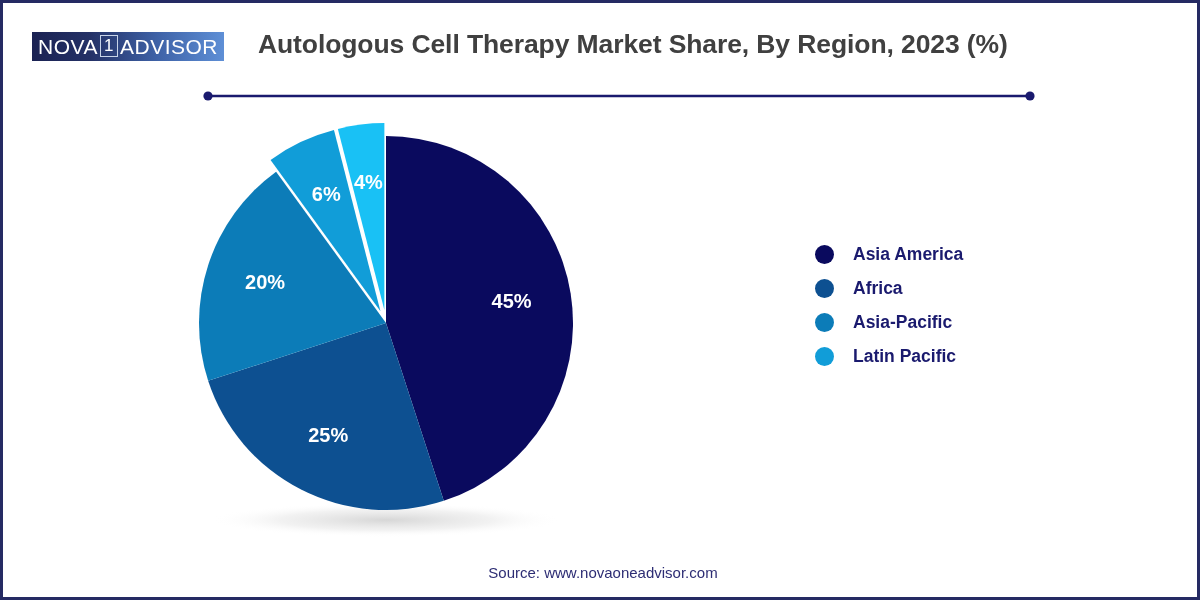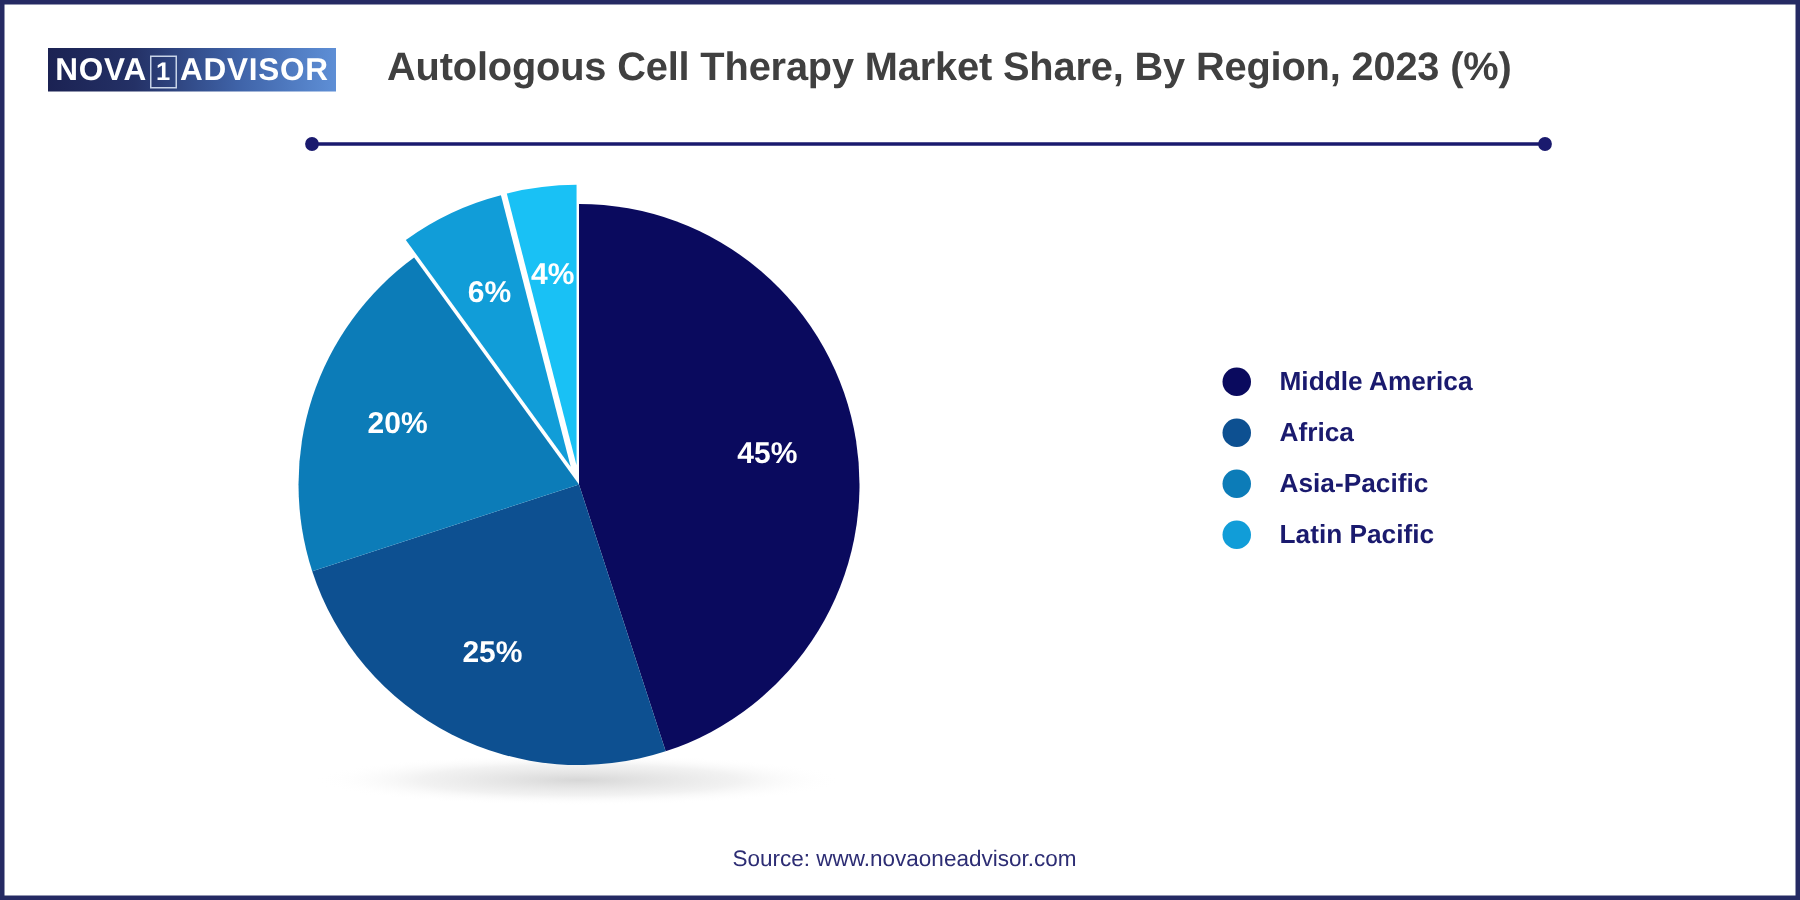--- a/index.html
+++ b/index.html
@@ -18,22 +18,22 @@
 
   
   #logo {
     position:absolute; left:29px; top:29px;
     width:192px; height:29px;
     background:linear-gradient(to right,#1b2253 0%,#243166 30%,#3f63a8 66%,#5e8fd6 100%);
     display:flex; align-items:center; justify-content:center;
   }
   #logo .lg-txt {
     font-size:21px; letter-spacing:.5px; color:#ffffff;
-    font-family:"Liberation Sans", sans-serif; font-weight:700;
-    display:flex; align-items:flex-end; white-space:nowrap;
+    font-family:"Liberation Sans", sans-serif; font-weight:400;
+    display:flex; align-items:flex-start; white-space:nowrap;
   }
   #logo .lg-one {
     border:1.5px solid #c8d4e8; margin:0 2px;
     padding:0 3px; line-height:20px; font-size:17px;
   }
 
   #chart-title {
     position:absolute; left:255px; top:26px;
     width:930px;
     font-size:26.5px; font-weight:bold; color:#404040;
@@ -111,21 +111,21 @@
           <text x="112.06365338790826" y="185.70539899528166" class="slice-label">20%</text>
           <text x="173.32277449423935" y="98.17944032636272" class="slice-label">6%</text>
           <text x="215.4332939836272" y="85.94520346376278" class="slice-label">4%</text>
         </g>
     </svg>
   </div>
 
   <div id="legend">
       <div class="legend-row">
         <span class="legend-dot" style="background: rgb(10, 10, 94);"></span>
-        <span class="legend-label">Middle America</span>
+        <span class="legend-label">Asia America</span>
       </div>
       <div class="legend-row">
         <span class="legend-dot" style="background: rgb(13, 80, 145);"></span>
         <span class="legend-label">Africa</span>
       </div>
       <div class="legend-row">
         <span class="legend-dot" style="background: rgb(12, 124, 184);"></span>
         <span class="legend-label">Asia-Pacific</span>
       </div>
       <div class="legend-row">

